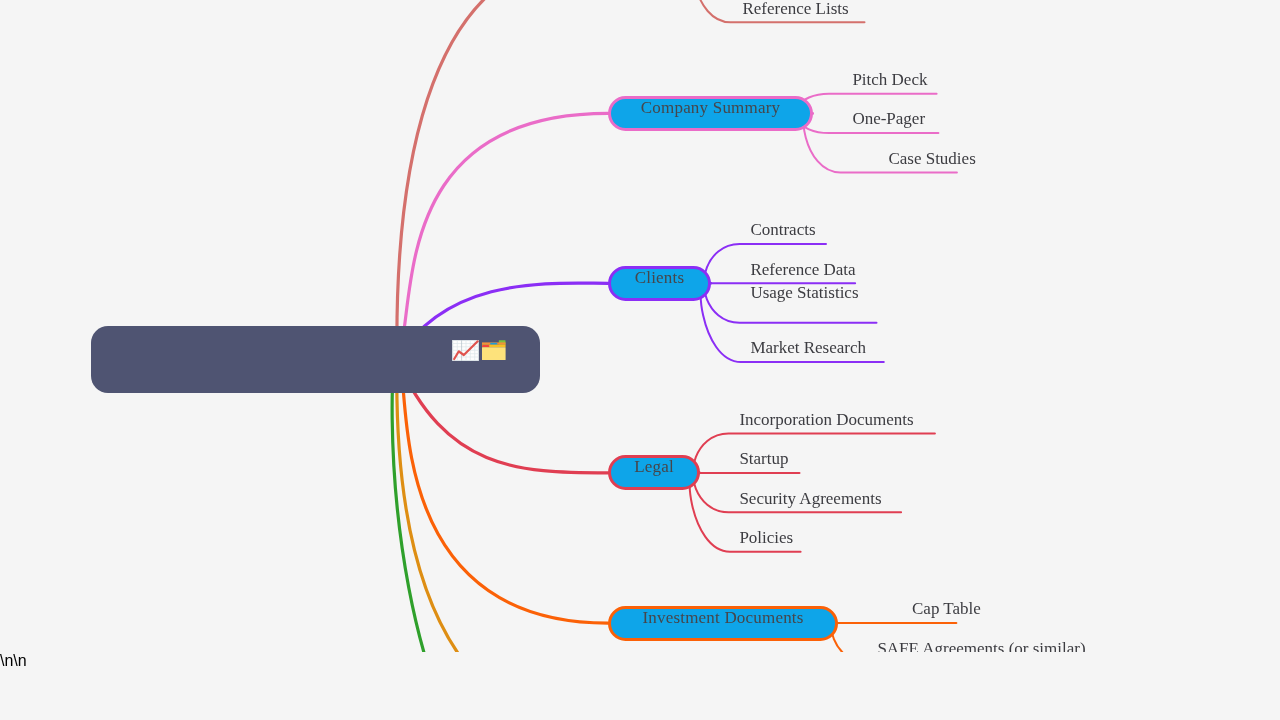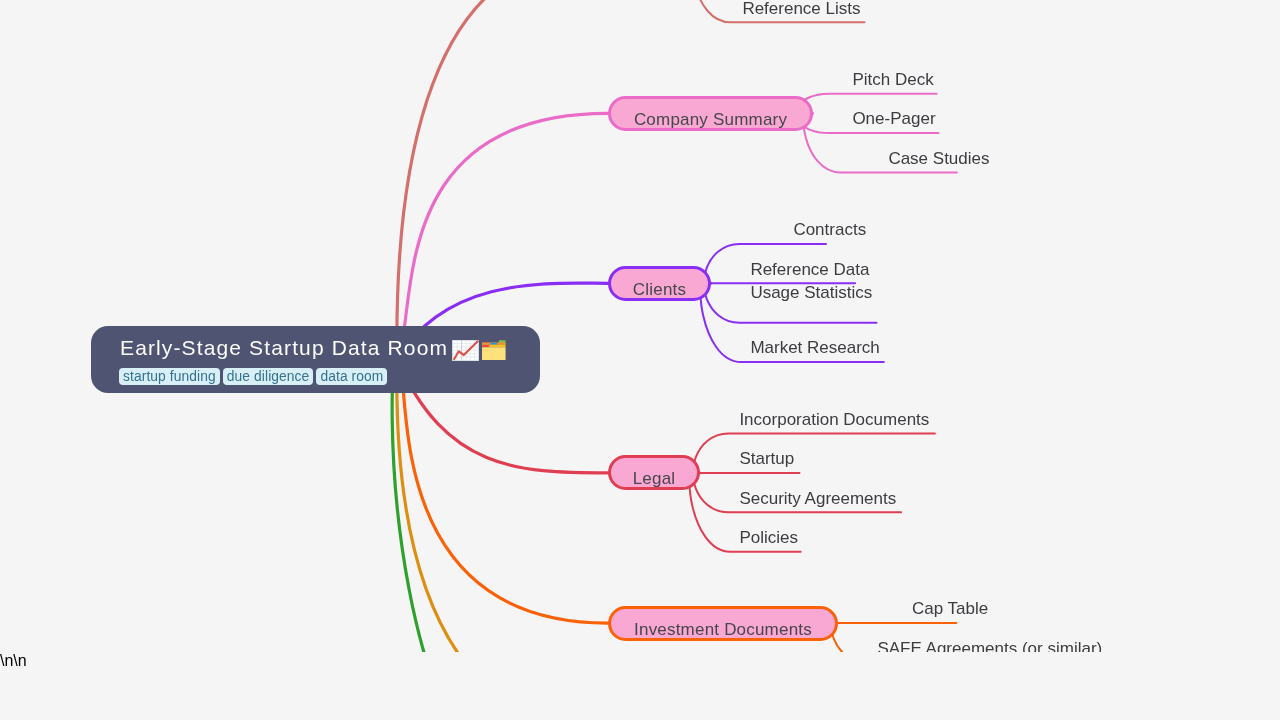--- a/index.html
+++ b/index.html
@@ -1,22 +1,22 @@
 <!DOCTYPE html>
 <html><head>
 <meta charset="utf-8">
 <title>Early-Stage Startup Data Room — Mind Map</title>
 <style>
   html,body{margin:0;padding:0;}
   body{width:1280px;height:720px;overflow:hidden;background:#f5f5f5;
        font-family:"Liberation Sans",sans-serif;-webkit-font-smoothing:antialiased;}
-  #stage{position:relative;width:1280px;height:652px;overflow:hidden;background:#f5f5f5;}
+  #stage{position:relative;width:1280px;height:652px;overflow:hidden;background:#f5f5f5;font-family:Liberation Serif, serif;}
   #links{position:absolute;left:0;top:0;}
-  .node{position:absolute;box-sizing:border-box;display:flex;align-items:flex-end;
-        justify-content:center;background:#f9a8d4;border-radius:999px;white-space:nowrap;}
+  .node{position:absolute;box-sizing:border-box;display:flex;align-items:flex-start;
+        justify-content:center;background:#0ea5e9;border-radius:999px;white-space:nowrap;}
   .node .lbl{font-size:17px;color:#46464b;letter-spacing:.2px;line-height:1;}
   .leaf{position:absolute;white-space:nowrap;font-size:17px;color:#3c3c41;
         letter-spacing:0px;line-height:1;}
   #root{position:absolute;background:#4f5472;border-radius:17px;box-sizing:border-box;}
   #root .title{position:absolute;white-space:nowrap;color:#fdfdfd;font-size:21px;
                letter-spacing:1.13px;line-height:1;}
   #root .emo{font-family:"DejaVu Sans","Liberation Sans",sans-serif;}
   #root .tags{position:absolute;display:flex;}
   #root .tag{background:#d9eff8;color:#35718c;font-size:13.8px;border-radius:4px;
              padding:0 4px;line-height:17px;height:17px;letter-spacing:.1px;margin-right:3px;}
@@ -52,21 +52,21 @@
       <path d="M397,359.5 C387.6,322 367.6,844.7 608,844.7" fill="none" stroke="#2fa02b" stroke-width="3.2" stroke-linecap="round"></path>
     </svg>
   <div id="nodes">
       <div class="leaf" style="left: 742.4px; top: -0.4px;">Reference Lists</div>
       <div class="leaf" style="left: 852.4px; top: 71px;">Pitch Deck</div>
       <div class="leaf" style="left: 852.4px; top: 110.4px; text-align: center;">One-Pager</div>
       <div class="leaf" style="left: 852.4px; top: 149.8px; margin-left: 36px;">Case Studies</div>
       <div class="node" style="left: 608px; top: 95.9px; width: 205px; height: 35px; border: 3px solid rgb(234, 108, 200);">
         <span class="lbl">Company Summary</span>
       </div>
-      <div class="leaf" style="left: 750.4px; top: 221.2px; margin-left: 43px;">Contracts</div>
+      <div class="leaf" style="left: 750.4px; top: 221.2px;">Contracts</div>
       <div class="leaf" style="left: 750.4px; top: 260.6px;">Reference Data</div>
       <div class="leaf" style="left: 750.4px; top: 284px; text-align: right;">Usage Statistics</div>
       <div class="leaf" style="left: 750.4px; top: 339.4px;">Market Research</div>
       <div class="node" style="left: 608px; top: 265.8px; width: 103px; height: 35px; border: 3px solid rgb(139, 46, 245);">
         <span class="lbl">Clients</span>
       </div>
       <div class="leaf" style="left: 739.4px; top: 410.8px;">Incorporation Documents</div>
       <div class="leaf" style="left: 739.4px; top: 450.2px;">Startup</div>
       <div class="leaf" style="left: 739.4px; top: 489.6px;">Security Agreements</div>
       <div class="leaf" style="left: 739.4px; top: 529px; text-align: right;">Policies</div>
@@ -75,38 +75,32 @@
       </div>
       <div class="leaf" style="left: 912px; top: 600.4px;">Cap Table</div>
       <div class="leaf" style="left: 877.4px; top: 639.8px;">SAFE Agreements (or similar)</div>
       <div class="node" style="left: 608px; top: 605.6px; width: 230px; height: 35px; border: 3px solid rgb(251, 97, 7);">
         <span class="lbl">Investment Documents</span>
       </div>
       <div class="leaf" style="left: 775.4px; top: 711.2px;">Budget</div>
       <div class="node" style="left: 608px; top: 716.4px; width: 128px; height: 35px; border: 3px solid rgb(222, 142, 19);"></div>
     </div>
   <div id="root" style="left: 91px; top: 326px; width: 449px; height: 67px; background: rgb(79, 84, 114);">
-    <div class="title" style="left: 29px; top: 10.5px;"><span>Early-Stage Startup Data Room</span></div>
     <svg class="emo" id="emo-chart" width="27" height="21" viewBox="0 0 27 21" style="position: absolute; left: 361.4px; top: 13.6px;">
       <rect x="0.3" y="0.2" width="26.4" height="20.6" fill="#fdfdfd"></rect>
       <g stroke="#dde5ea" stroke-width="0.7" fill="none">
         <path d="M5.3 0.2V20.8M14 0.2V20.8M18.3 0.2V20.8M22.7 0.2V20.8M26.4 0.2V20.8M0.8 0.2V20.8"></path>
         <path d="M0.3 3.5H26.7M0.3 6.8H26.7M0.3 10.3H26.7M0.3 13.7H26.7M0.3 17H26.7M0.3 20.6H26.7M0.3 0.4H26.7"></path>
       </g>
       <path d="M9.6 0.2V20.8" stroke="#b9c4cc" stroke-width="0.8" fill="none"></path>
       <path d="M2.2 19.0 L6.8 11.3 L11.8 15.0 L25.7 1.3" fill="none" stroke="#e0534e" stroke-width="2.2" stroke-linecap="round" stroke-linejoin="round"></path>
     </svg>
     <svg class="emo" id="emo-folder" width="24" height="21" viewBox="0 0 24 21" style="position: absolute; left: 390.9px; top: 13.8px;">
       <rect x="16.8" y="0.3" width="6.7" height="4.4" rx="0.5" fill="#7CC23E"></rect>
       <rect x="0" y="2.4" width="23.6" height="2.3" fill="#F2903A"></rect>
       <rect x="8.1" y="2.7" width="7.3" height="2.0" rx="1.0" fill="#1E9BD7"></rect>
       <rect x="0" y="4.7" width="23.6" height="2.5" fill="#F7C025"></rect>
       <rect x="0" y="5.1" width="7.3" height="2.1" rx="1.0" fill="#F1453D"></rect>
       <rect x="0" y="7.2" width="23.6" height="12.9" rx="0.3" fill="#FDE27B"></rect>
     </svg>
-    <div class="tags" style="left: 28px; top: 42.4px;">
-        <span class="tag">startup funding</span>
-        <span class="tag">due diligence</span>
-        <span class="tag">data room</span>
-      </div>
   </div>
 </div>
 
 
 \n\n</body></html>

